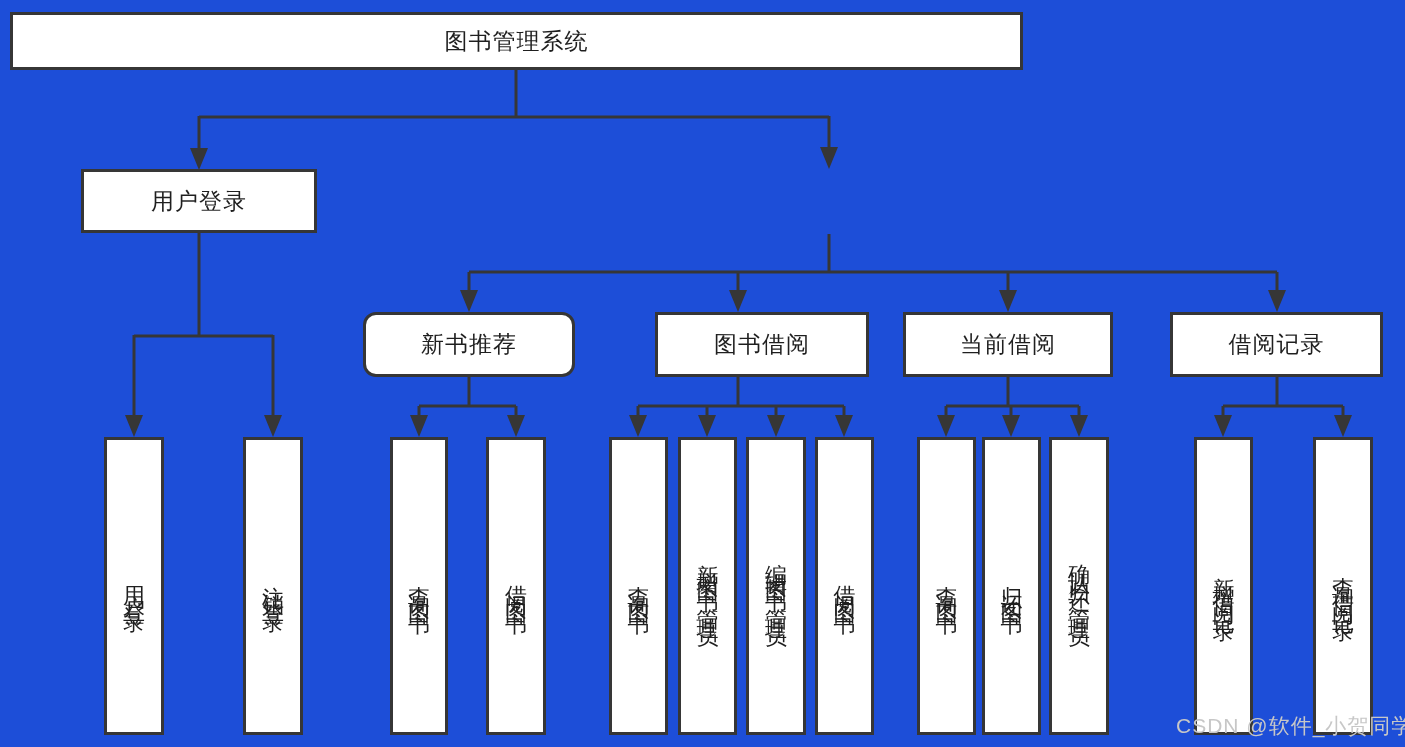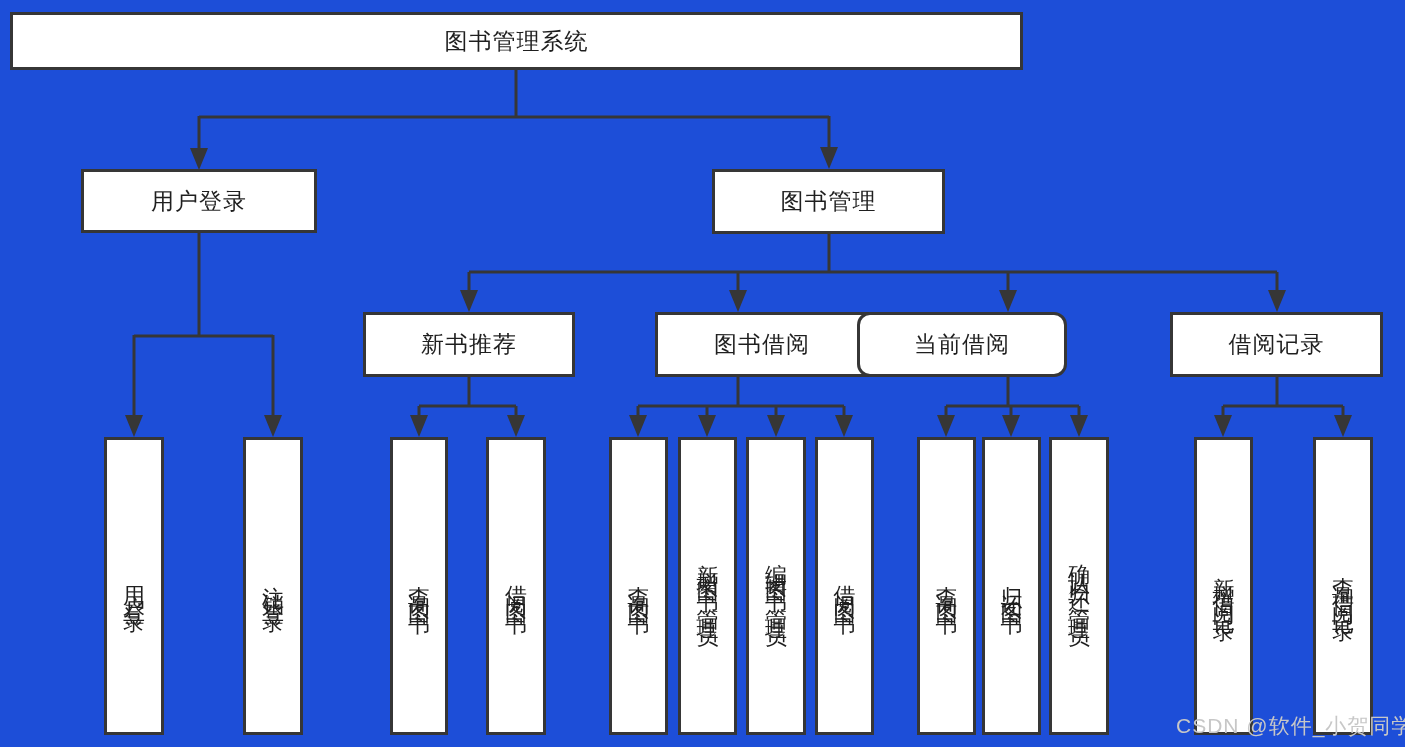--- a/index.html
+++ b/index.html
@@ -117,31 +117,28 @@
       <polygon points="1334,415 1352,415 1343,437"></polygon>
   </svg>
 
   <div class="node" style="left:10px; top:12px; width:1013px; height:58px;">
     <span>图书管理系统</span>
   </div>
 
   <div class="node" style="left:81px; top:169px; width:236px; height:64px;">
     <span>用户登录</span>
   </div>
-  <div class="node" style="left:712px; top:169px; width:233px; height:65px;">
-    <span>图书管理</span>
-  </div>
 
-  <div class="node" style="left:363px; top:312px; width:212px; height:65px;">
+  <div class="node" style="left:363px; top:312px; width:212px; height:65px;border-radius:13px;">
     <span>新书推荐</span>
   </div>
   <div class="node" style="left:631px; top:312px; width:214px; height:65px;margin-left:24px;">
     <span>图书借阅</span>
   </div>
-  <div class="node" style="left:857px; top:312px; width:210px; height:65px;border-radius:13px;">
+  <div class="node" style="left:903px; top:312px; width:210px; height:65px;">
     <span>当前借阅</span>
   </div>
   <div class="node" style="left:1170px; top:312px; width:213px; height:65px;">
     <span>借阅记录</span>
   </div>
 
   <div class="node v" style="left:104px; top:437px; width:60px; height:298px;">
     <span>用户登录</span>
   </div>
   <div class="node v" style="left:243px; top:437px; width:60px; height:298px;">

